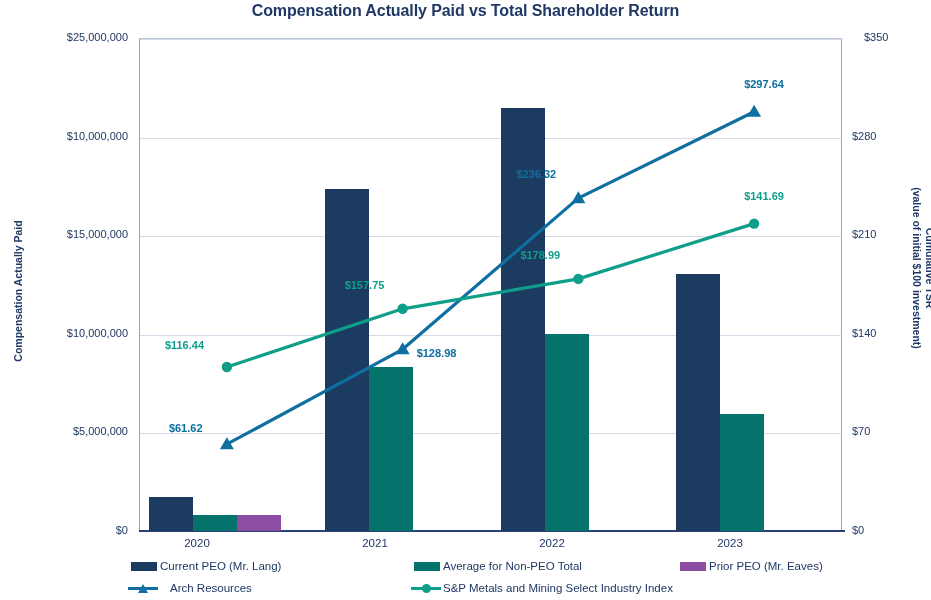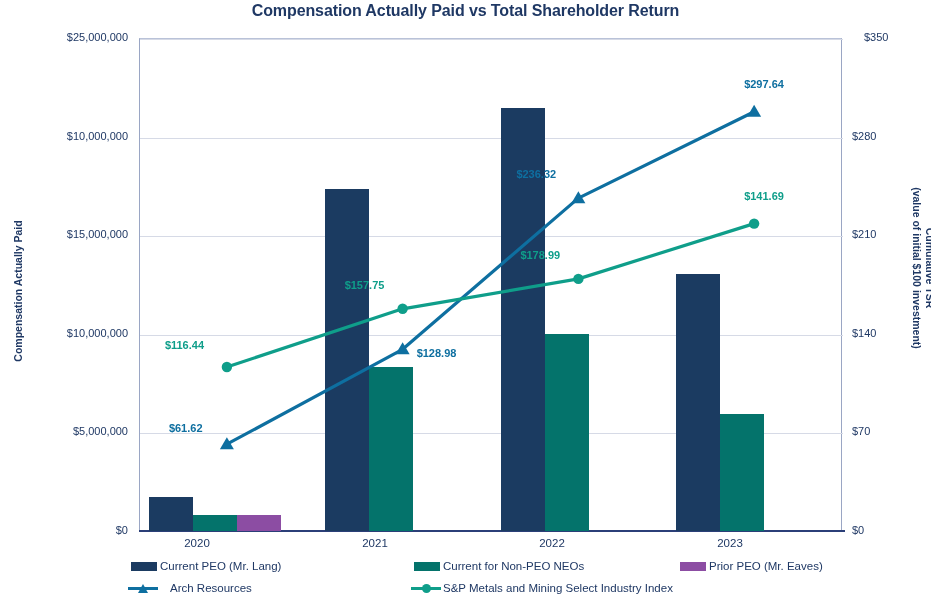--- a/index.html
+++ b/index.html
@@ -193,21 +193,21 @@
       <div class="plabel" style="left: 744.125px; top: 189.607px; color: rgb(15, 158, 138);">$141.69</div>
     </div>
 
   <div class="legend">
     <div class="lg-item" style="left:131px;top:4px;">
       <span class="swatch" style="background: rgb(27, 59, 97);"></span>
       <span>Current PEO (Mr. Lang)</span>
     </div>
     <div class="lg-item" style="left:414px;top:4px;">
       <span class="swatch" style="background: rgb(4, 115, 107);"></span>
-      <span>Current for Non-PEO NEOs</span>
+      <span>Average for Non-PEO Total</span>
     </div>
     <div class="lg-item" style="left:680px;top:4px;">
       <span class="swatch" style="background: rgb(140, 77, 163);"></span>
       <span>Prior PEO (Mr. Eaves)</span>
     </div>
     <div class="lg-item" style="left:128px;top:26px;gap:10px;">
       <span class="lmark">
         <span class="ln" style="background: rgb(14, 111, 160);"></span>
           <span class="tri" style="border-bottom: 9px solid rgb(14, 111, 160);"></span>
       </span>

